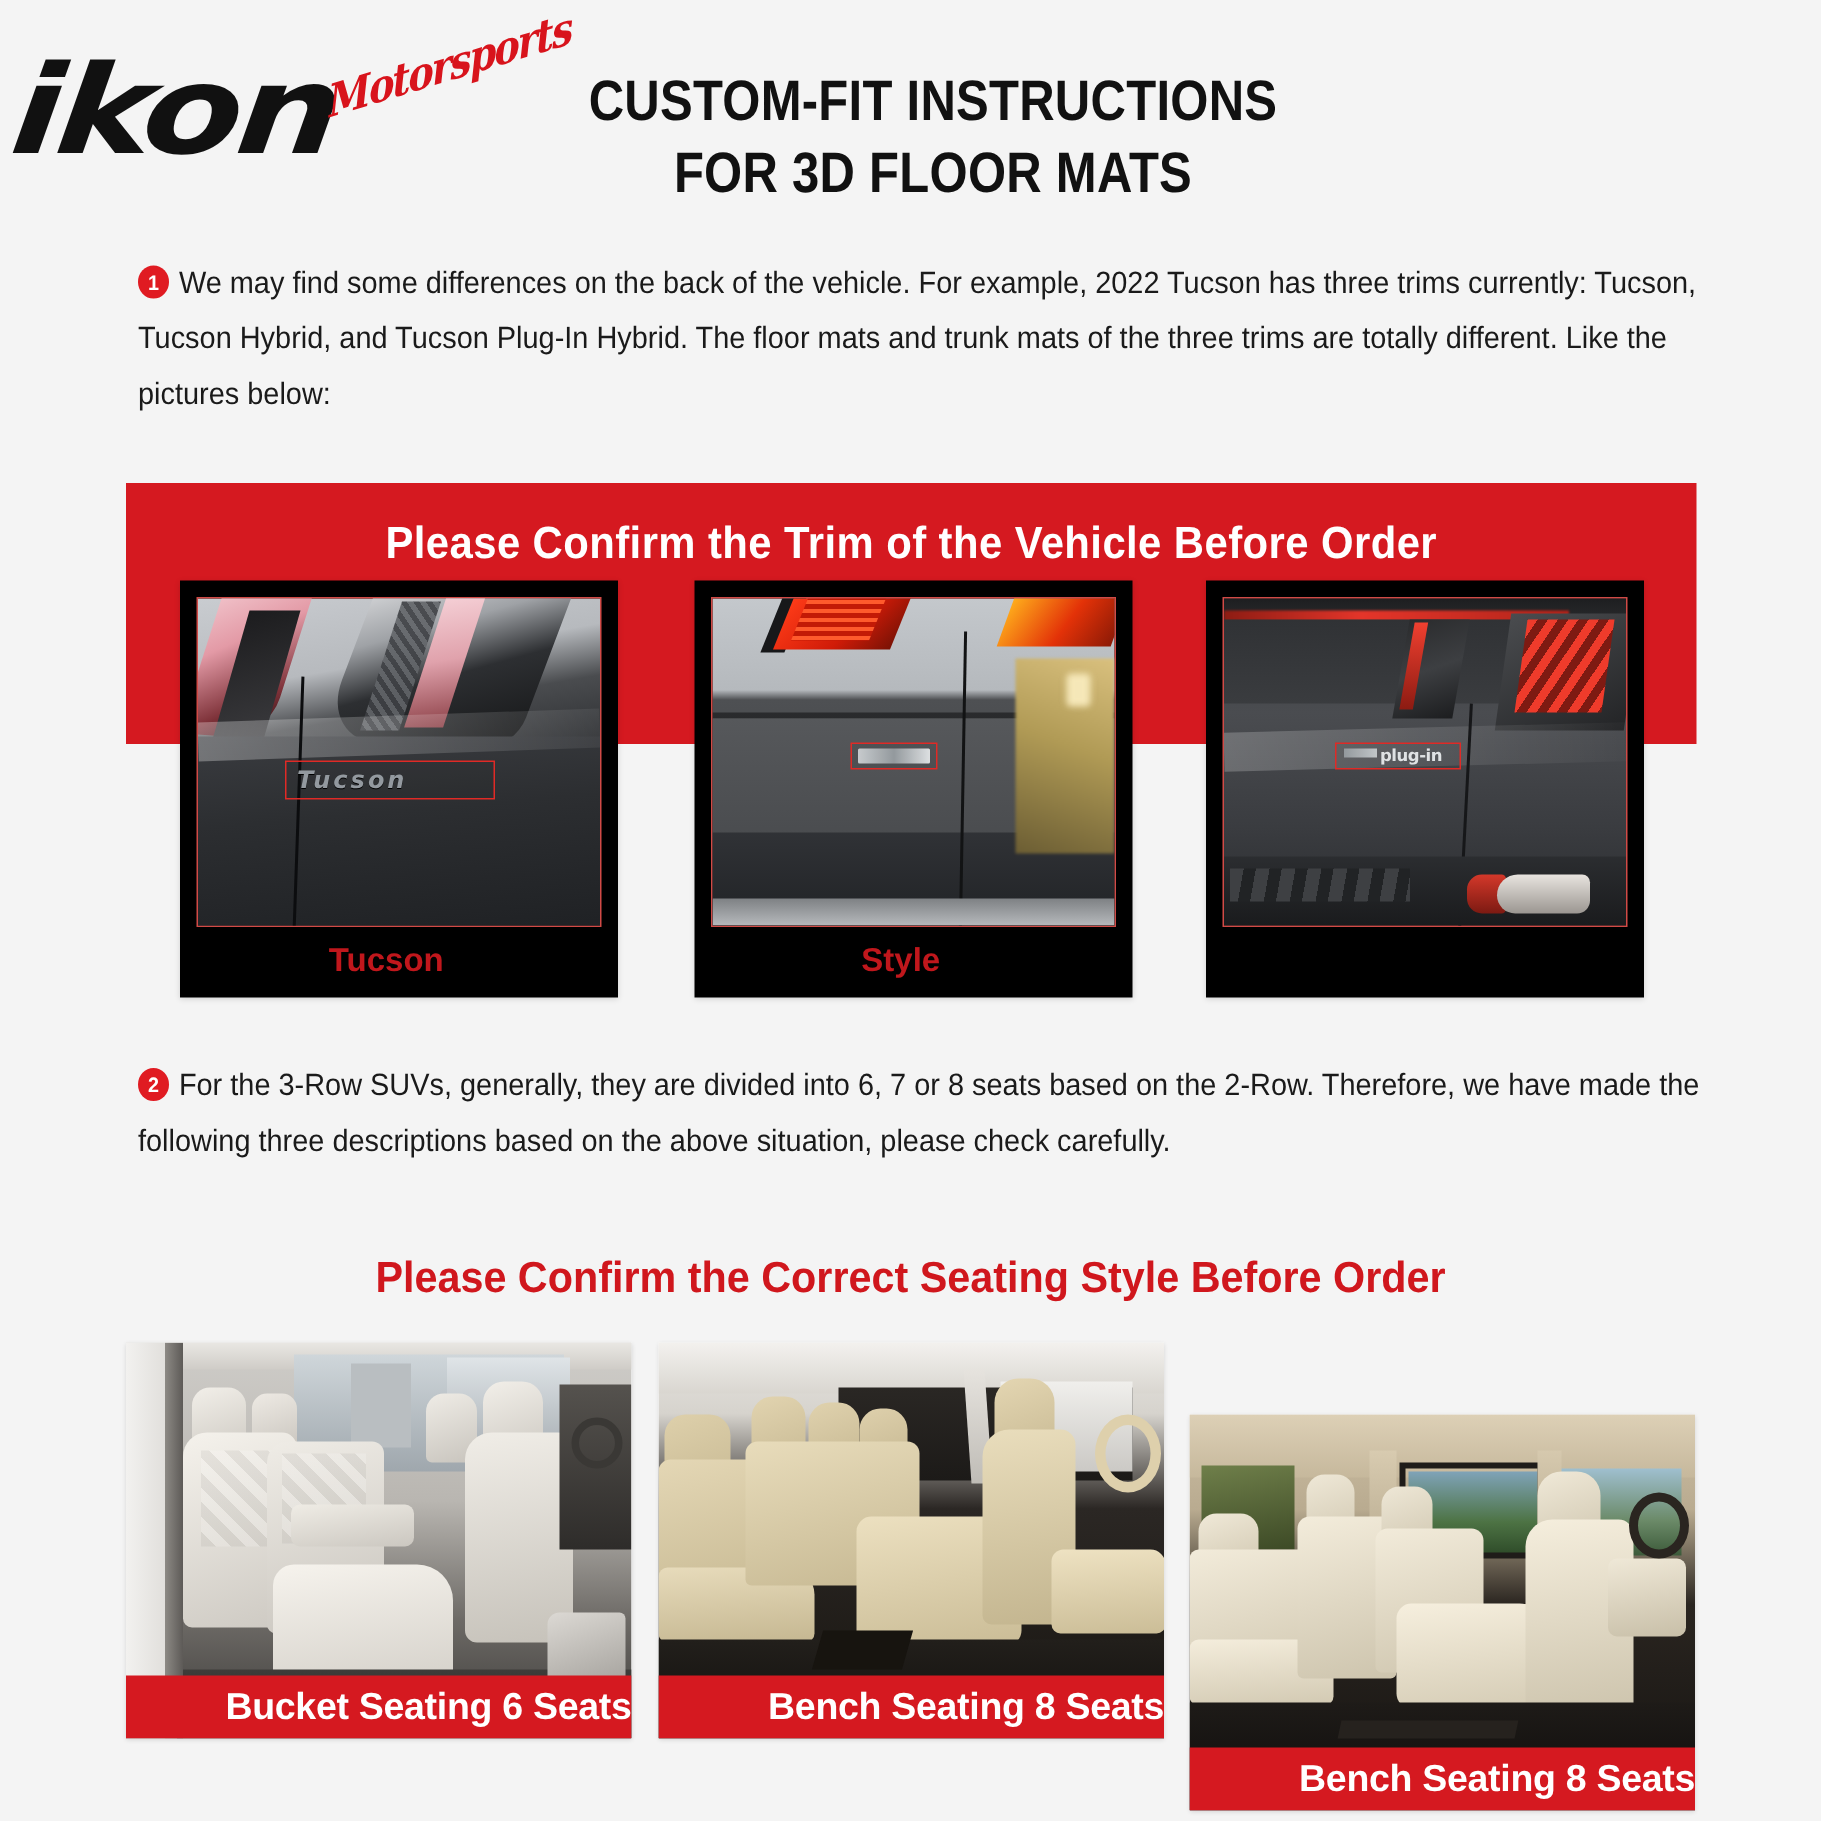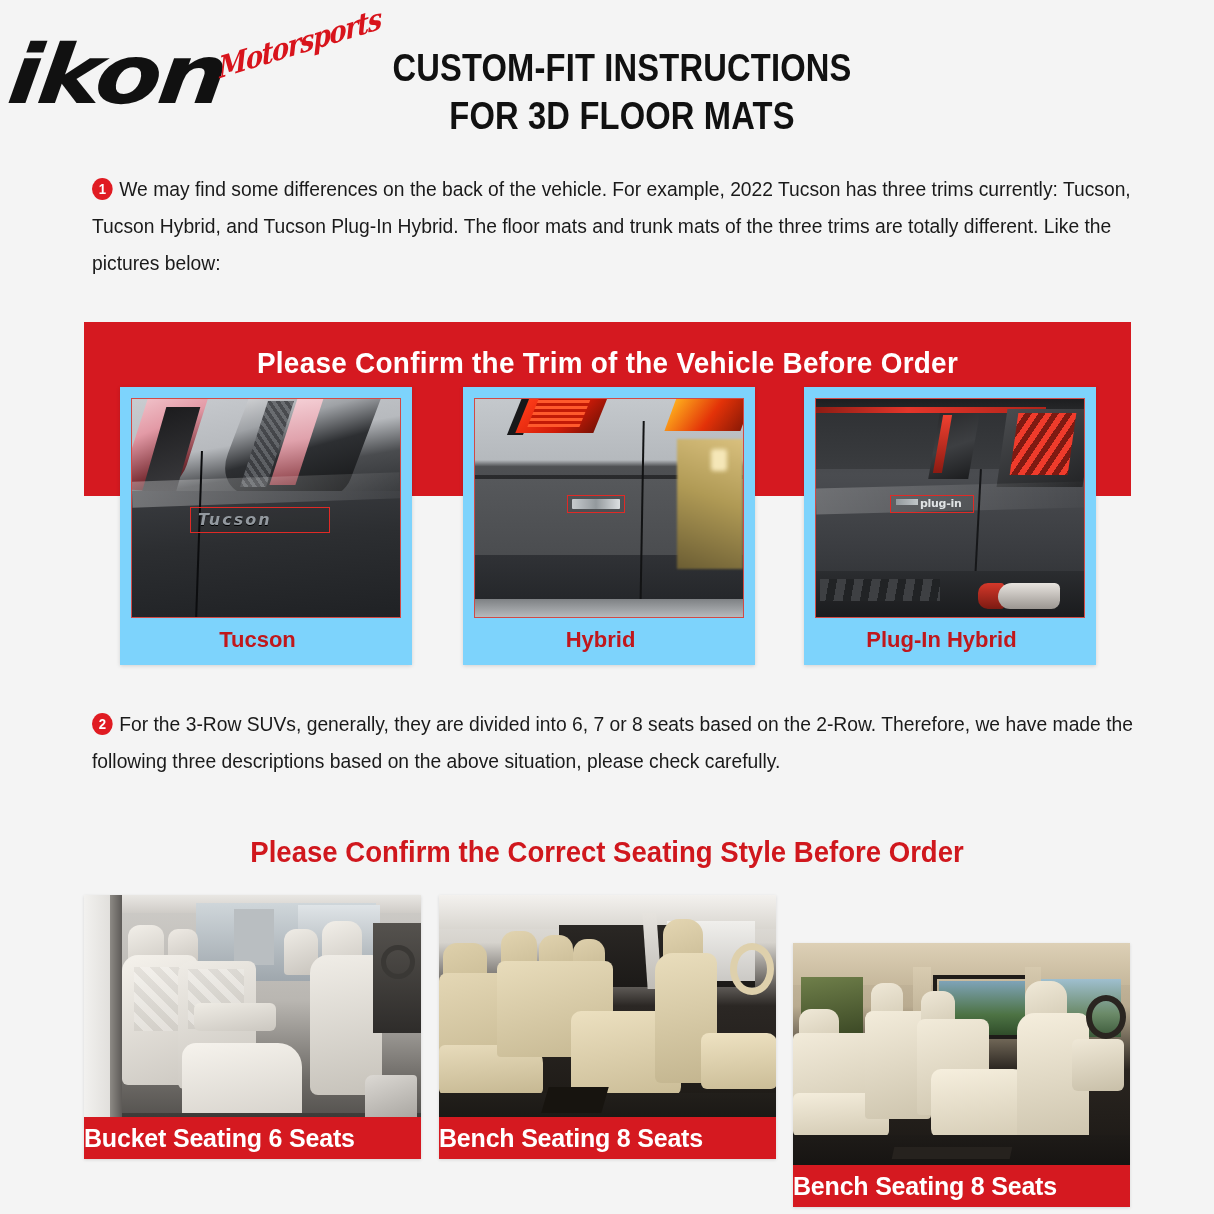--- a/index.html
+++ b/index.html
@@ -96,21 +96,21 @@
   }
 
   
   .trim-row {
     position: absolute; left: 120px; top: 387px;
     width: 975px; height: 285px;
   }
   .trim-card {
     position: absolute; top: 0;
     width: 292px; height: 278px;
-    background: #7dd3fc;
+    background: #000000;
     box-shadow: 0 1px 4px rgba(0,0,0,0.14);
     padding: 11px 28px 0 11px;
   }
   .trim-card.c1 { left: 0; }
   .trim-card.c2 { left: 343px; }
   .trim-card.c3 { left: 684px; }
   .trim-photo {
     position: relative;
     width: 270px; height: 220px;
     border: 1px solid #d14a46;
@@ -337,21 +337,21 @@
   .seat-card.s2 { left: 355px; }
   .seat-card.s3 { left: 709px; margin-top: 48px; }
   .seat-photo { position: absolute; left: 0; top: 0; width: 337px; height: 264px; overflow: hidden; }
   .seat-caption {
     position: absolute; left: 0; bottom: 0; width: 100%; height: 42px;
     background: #d51920;
     color: #fff;
     font-weight: 700;
     font-size: 25px;
     line-height: 42px;
-    text-align: left;
+    text-align: right;
     white-space: nowrap;
     letter-spacing: -0.2px;
   }
 
   
   .sp1 { background: linear-gradient(180deg,#cfcdc9 0%,#b9b6b1 40%,#6d6a66 70%,#3a3836 100%); }
   .sp1 .pillar-l { position: absolute; left: 0; top: 0; width: 34px; height: 100%;
     background: linear-gradient(90deg,#f2f1ef,#dcdad6); }
   .sp1 .door-frame { position: absolute; left: 26px; top: 0; width: 12px; height: 100%;
     background: linear-gradient(90deg,#8d8a85,#5d5a57); }
@@ -529,42 +529,41 @@
         <div class="bumper-line"></div>
         <div class="dark-panel"></div>
         <div class="lower-dark"></div>
         <div class="gold"></div>
         <div class="gold-glint"></div>
         <div class="seam"></div>
         <div class="bottom-silver"></div>
         <div class="badge-chip"></div>
         <div class="badge-box"></div>
       </div>
-      <div class="trim-caption">Hybrid</div>
+      <div class="trim-caption">Style</div>
     </div>
 
     <div class="trim-card c3">
       <div class="trim-photo ph3">
         <div class="roof-strip"></div>
         <div class="red-bar"></div>
         <div class="glass"></div>
         <div class="lamp-l"></div>
         <div class="lamp-l-red"></div>
         <div class="lamp-r"></div>
         <div class="lamp-r-red"></div>
         <div class="sheen"></div>
         <div class="seam"></div>
         <div class="skirt"></div>
         <div class="vents"></div>
         <div class="reflector-red"></div>
         <div class="reflector"></div>
         <div class="badge-text"><span class="badge-pre"></span><span>plug-in</span></div>
         <div class="badge-box"></div>
       </div>
-      <div class="trim-caption">Plug-In Hybrid</div>
     </div>
 
   </div>
 
   <div class="para para-2">
     <span class="badge-num">2</span><span>For the 3-Row SUVs, generally, they are divided into 6, 7 or 8 seats based on the 2-Row. Therefore, we have made the following three descriptions based on the above situation, please check carefully.</span>
   </div>
 
   <div class="seat-heading">Please Confirm the Correct Seating Style Before Order</div>
 

